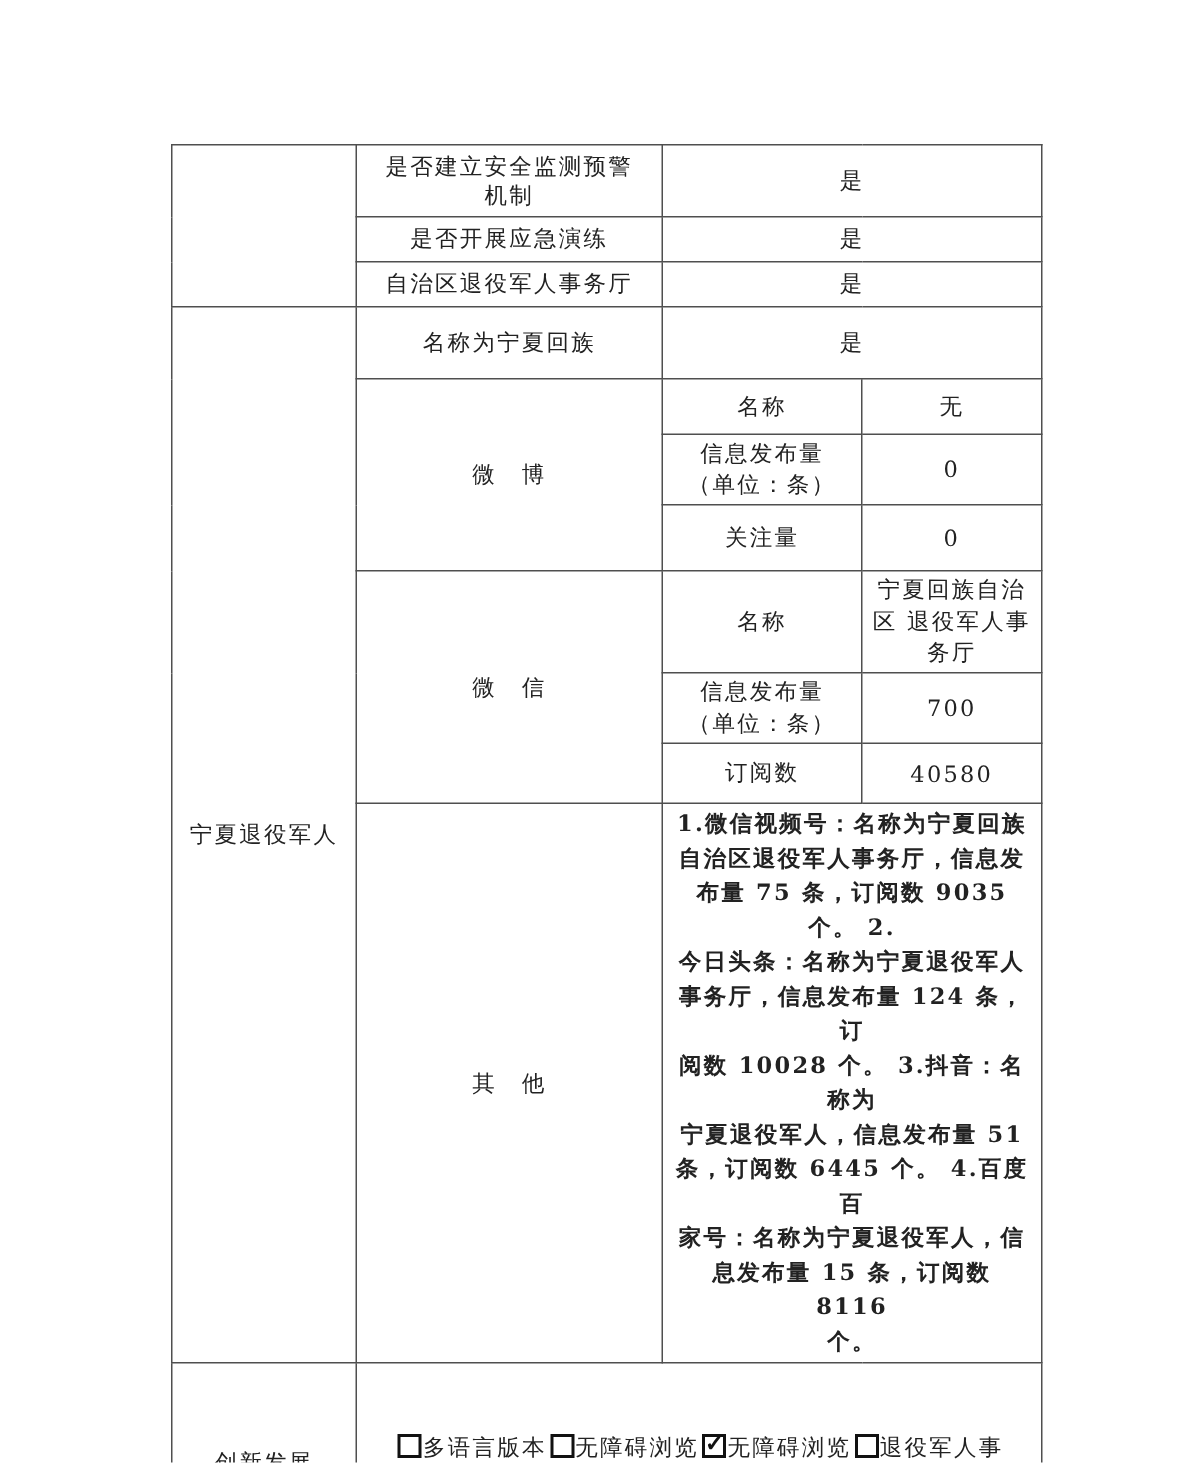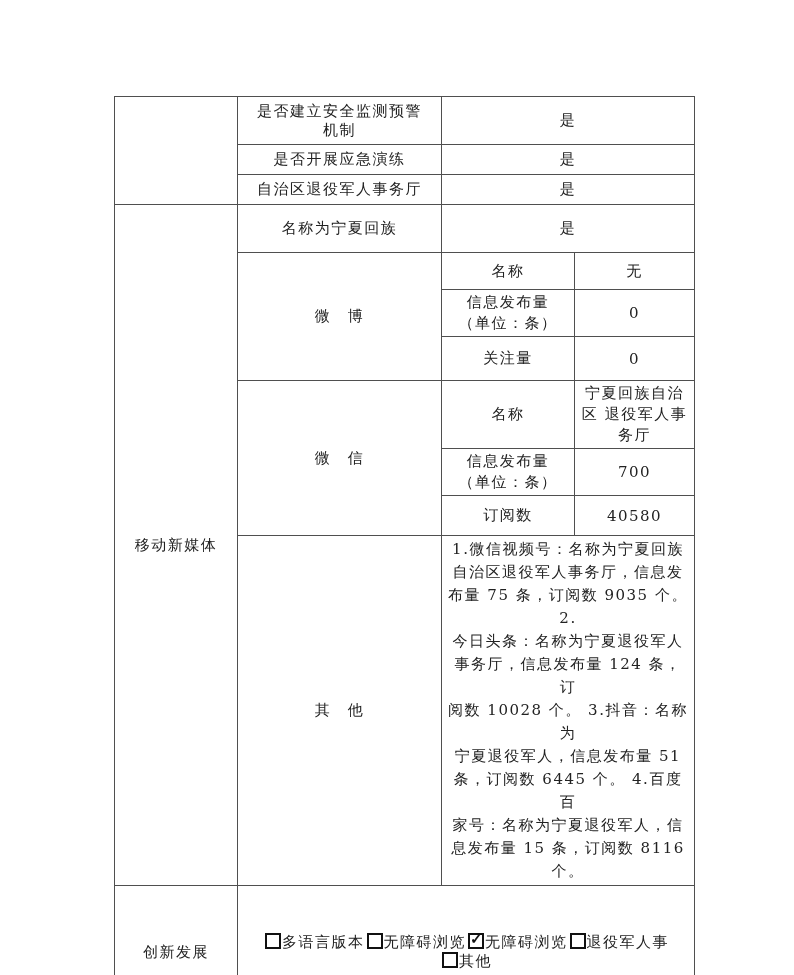--- a/index.html
+++ b/index.html
@@ -36,20 +36,21 @@
     padding-left: 12px;
     line-height: 21px;
   }
   .other-text {
     font-size: 14.5px;
     line-height: 23px;
     letter-spacing: 0.5px;
     text-align: center;
     white-space: pre-line;
     padding: 4px 6px;
+    font-weight: bold;
   }
   .innovation-cell {
     letter-spacing: 1px;
     font-size: 15px;
   }
   .cbx {
     display: inline-block;
     width: 12px;
     height: 12px;
     border: 2px solid #111111;
@@ -91,21 +92,21 @@
   <tr style="height:30px">
     <td>是否开展应急演练</td>
     <td colspan="2">是</td>
   </tr>
   <tr style="height:30px">
     <td>自治区退役军人事务厅</td>
     <td colspan="2">是</td>
   </tr>
 
   <tr style="height:48px">
-    <td rowspan="8">移动新媒体</td>
+    <td rowspan="8">宁夏退役军人</td>
     <td>名称为宁夏回族</td>
     <td colspan="2">是</td>
   </tr>
 
   <tr style="height:37px">
     <td rowspan="3">微　博</td>
     <td>名称</td>
     <td>无</td>
   </tr>
   <tr style="height:47px">

